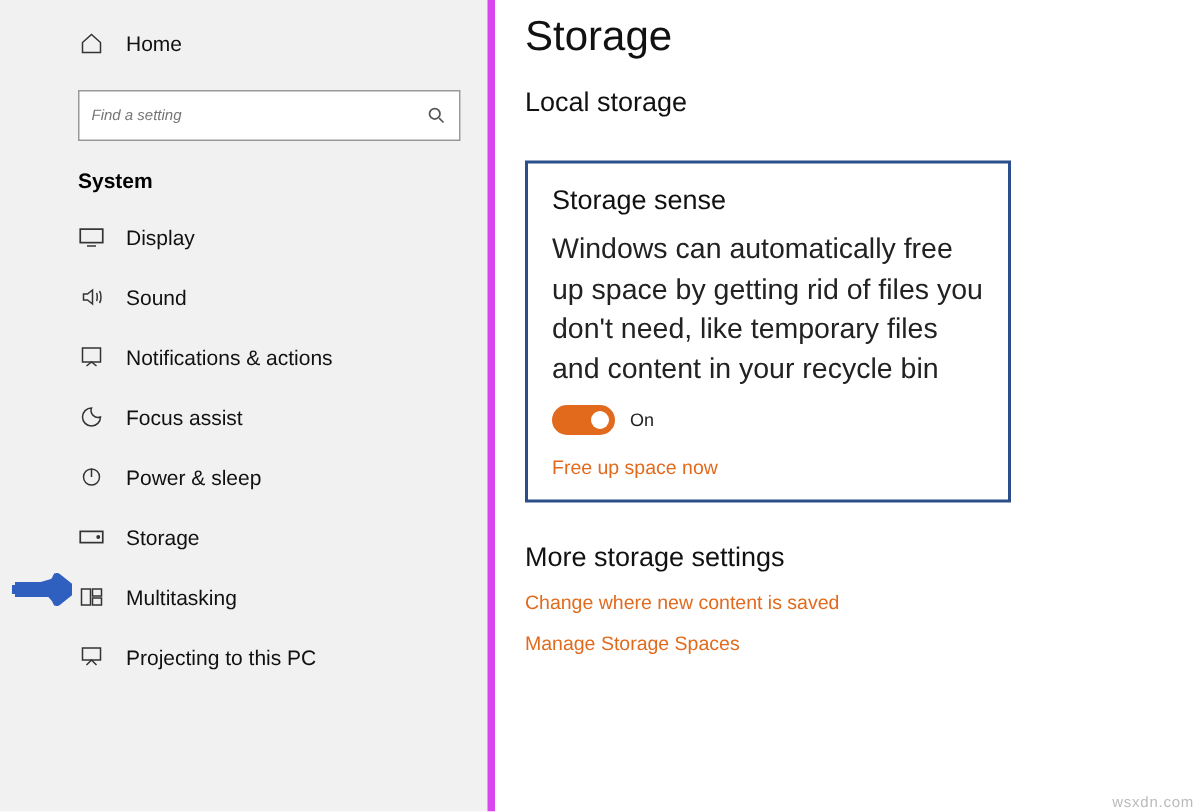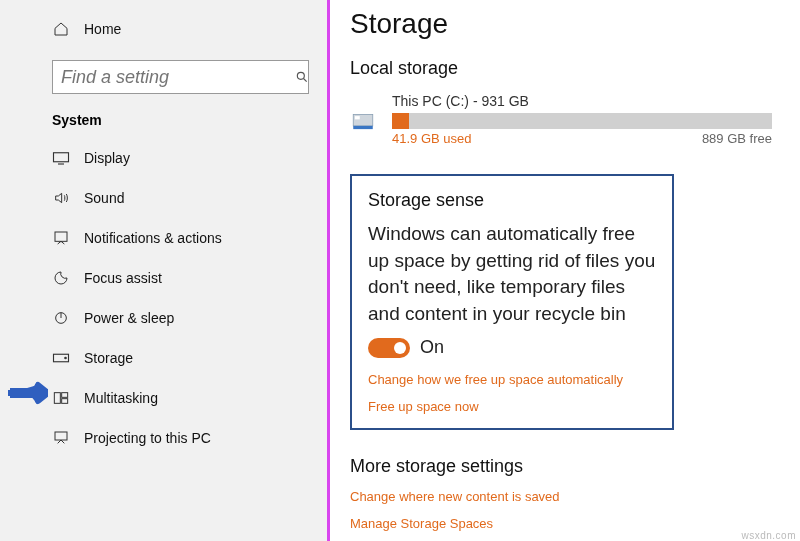--- a/index.html
+++ b/index.html
@@ -1,24 +1,24 @@
 <!DOCTYPE html>
 <html><head>
 <meta charset="utf-8">
 <style>
   * { box-sizing: border-box; margin: 0; padding: 0; font-family: "Segoe UI", sans-serif; }
   body { width: 800px; height: 541px; background: #fff; overflow: hidden; position: relative; }
   .container { display: flex; height: 100%; }
-  .sidebar { width: 330px; background: #f1f1f1; padding: 10px 0 0 0; border-right: 3px solid #d946ef; }
+  .sidebar { width: 330px; background: #f1f1f1; padding: 10px 0 0 0; border-right: 5px solid #d946ef; }
   .nav-row { display: flex; align-items: center; padding: 10px 0 10px 52px; font-size: 14px; color: #111; cursor: pointer; position: relative; }
   .nav-row .icon { width: 18px; height: 18px; display: inline-flex; align-items: center; justify-content: center; margin-right: 14px; color: #333; }
   .nav-row.selected { background: transparent; }
   .search-wrap { margin: 12px 18px 14px 52px; }
   .search { width: 100%; height: 34px; border: 1px solid #999; background: #fff; display: flex; align-items: center; padding: 0 8px; }
-  .search input { border: none; outline: none; flex: 1; font-size: 18px; color: #555; background: transparent; font-style: italic; }
+  .search input { border: none; outline: none; flex: 1; font-size: 10px; color: #555; background: transparent; font-style: italic; }
   .search .sicon { color: #555; }
   .section-label { padding: 4px 0 10px 52px; font-size: 14px; font-weight: 600; color: #000000; }
   .menu-items {  }
   .menu-items .nav-row { padding: 11px 0 11px 52px; }
   .main { flex: 1; padding: 8px 0 0 20px; overflow: hidden; }
   h1 { font-size: 28px; font-weight: 400; color: #111; margin-bottom: 18px; }
   h2 { font-size: 18px; font-weight: 400; color: #111; margin-bottom: 14px; }
   .drive-row { display: flex; align-items: center; margin-bottom: 10px; padding-left: 0; }
   .drive-icon { width: 26px; height: 26px; margin-right: 16px; margin-top: 2px; display: flex; align-items: center; justify-content: center; }
   .drive-body { flex: 1; }
@@ -27,21 +27,21 @@
   .bar-fill { position: absolute; left: 0; top: 0; height: 100%; background: #e16a1d; }
   .bar-labels { display: flex; justify-content: space-between; width: 380px; font-size: 13px; }
   .used { color: #e16a1d; }
   .free { color: #666; }
   .sense-box { border: 2px solid #2b4f8a; padding: 14px 16px 14px 16px; margin-top: 28px; width: 324px; }
   .sense-box h2 { margin-bottom: 10px; }
   .sense-desc { font-size: 19px; color: #222; line-height: 1.4; margin-bottom: 10px; }
   .toggle-row { display: flex; align-items: center; margin-bottom: 14px; }
   .toggle { width: 42px; height: 20px; border-radius: 10px; background: #e16a1d; position: relative; margin-right: 10px; cursor: pointer; }
   .toggle-knob { width: 12px; height: 12px; border-radius: 50%; background: #fff; position: absolute; right: 4px; top: 4px; }
-  .toggle-label { font-size: 18px; color: #222; }
+  .toggle-label { font-size: 12px; color: #222; }
   .link { font-size: 13px; color: #e16a1d; cursor: pointer; display: block; margin-bottom: 12px; }
   .link:last-child { margin-bottom: 0; }
   .more { margin-top: 26px; }
   .more h2 { margin-bottom: 12px; }
   .arrow { position: absolute; left: 8px; top: 380px; transform: rotate(0deg); }
   .watermark { position: absolute; right: 4px; bottom: 0; font-size: 10px; color: #bbb; letter-spacing: 0.5px; }
   svg { display: block; }
 </style>
 </head>
 <body>
@@ -156,50 +156,30 @@
         <span>Projecting to this PC</span>
       </div>
 
     </div>
   </div>
 
   <div class="main">
     <h1>Storage</h1>
     <h2>Local storage</h2>
 
-    <div class="drive-row">
-      <span class="drive-icon">
-        <svg width="26" height="26" viewBox="0 0 32 32">
-            <rect x="4" y="8" width="24" height="14" fill="#cfd6dd" stroke="#8aa0b4"></rect>
-            <rect x="4" y="22" width="24" height="4" fill="#3a76c4"></rect>
-            <rect x="6" y="10" width="6" height="4" fill="#fff"></rect>
-          </svg>
-      </span>
-      <div class="drive-body">
-        <div class="drive-name">This PC (C:) - 931 GB</div>
-        <div class="bar">
-          <div class="bar-fill" style="width:4.5%"></div>
-        </div>
-        <div class="bar-labels">
-          <span class="used">41.9 GB used</span>
-          <span class="free">889 GB free</span>
-        </div>
-      </div>
-    </div>
 
     <div class="sense-box">
       <h2>Storage sense</h2>
       <div class="sense-desc">Windows can automatically free up space by getting rid of files you don't need, like temporary files and content in your recycle bin</div>
       <div class="toggle-row">
         <div class="toggle">
           <div class="toggle-knob"></div>
         </div>
         <span class="toggle-label">On</span>
       </div>
-      <span class="link">Change how we free up space automatically</span>
       <span class="link">Free up space now</span>
     </div>
 
     <div class="more">
       <h2>More storage settings</h2>
       <span class="link">Change where new content is saved</span>
       <span class="link">Manage Storage Spaces</span>
     </div>
   </div>
 </div>

